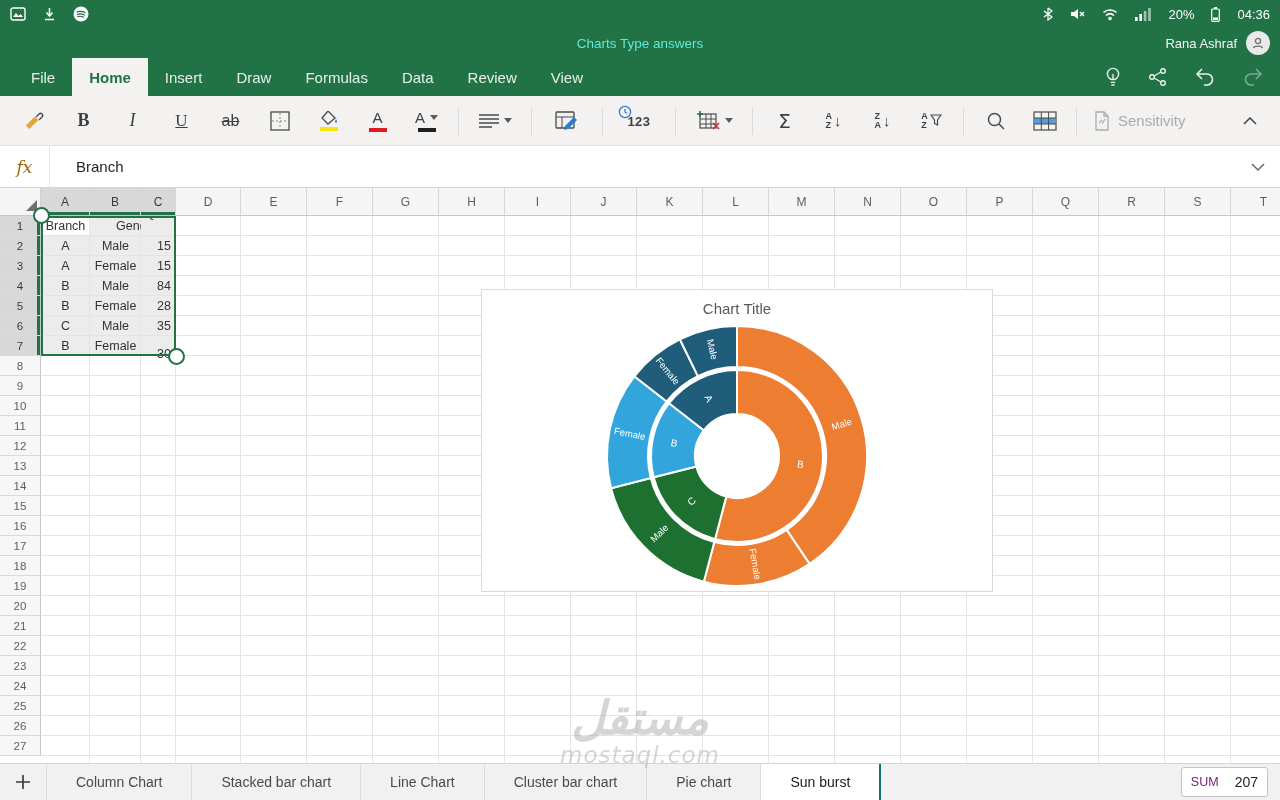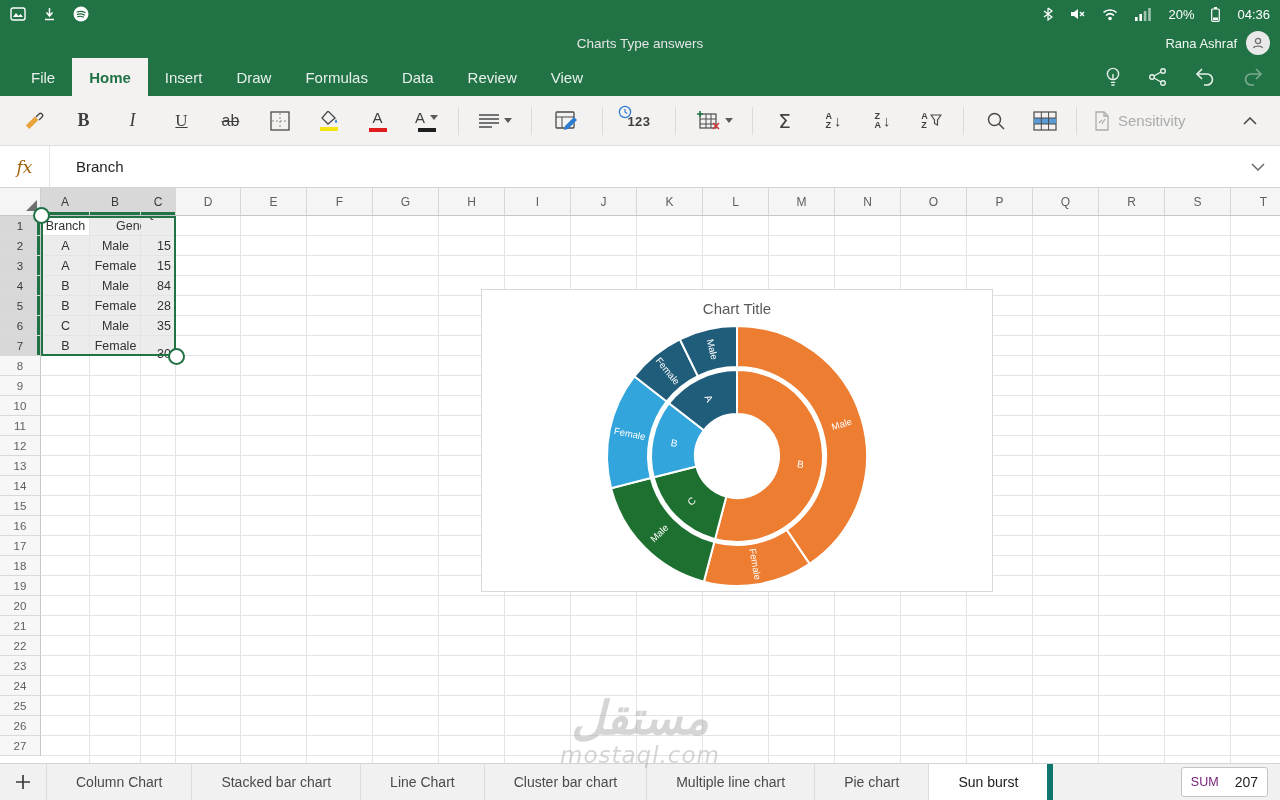--- a/index.html
+++ b/index.html
@@ -6,21 +6,21 @@
   .app{position:relative;width:1280px;height:800px;overflow:hidden;background:#fff;
        font-family:"Liberation Sans",sans-serif;-webkit-font-smoothing:antialiased;}
 
   
   .status-bar{position:absolute;top:0;left:0;right:0;height:28px;background:#217346;
               display:flex;align-items:center;justify-content:space-between;padding:0 10px;box-sizing:border-box;color:#fff;}
   .sb-group{display:flex;align-items:center;gap:17px;text-align:center;}
   .sb-text{font-size:13px;color:#fff;}
   .title-bar{position:absolute;top:28px;left:0;right:0;height:30px;background:#217346;color:#fff;}
   .doc-title{position:absolute;left:0;right:0;top:0;height:30px;display:flex;align-items:center;justify-content:center;
-             font-size:13.5px;color:#e5e5e5;}
+             font-size:13.5px;color:#5eead4;}
   .user-chip{position:absolute;right:10px;top:0;height:30px;display:flex;align-items:center;gap:9px;font-size:13px;color:#F2F7F3;}
   .avatar{width:24px;height:24px;border-radius:50%;background:#E9E9E9;display:flex;align-items:center;justify-content:center;}
   .ribbon{position:absolute;top:58px;left:0;right:0;height:38px;background:#217346;display:flex;align-items:stretch;padding-left:14px;}
   .rtab{display:flex;align-items:center;padding:0 17px;font-size:15px;color:#E8F0EA;cursor:default;}
   .rtab.active{background:#F3F2F1;color:#217346;font-weight:bold;}
   .ribbon-actions{position:absolute;right:16px;top:58px;height:38px;display:flex;align-items:center;gap:26px;}
   .ric{display:flex;align-items:center;justify-content:center;}
   .ric.dim{opacity:.45;}
 
   
@@ -89,21 +89,21 @@
   .watermark{position:absolute;left:50%;top:694px;transform:translateX(-50%);text-align:center;z-index:40;
              pointer-events:none;color:#ADADAD;opacity:.5;font-style:italic;}
   .wm-ar{font-family:"DejaVu Sans",sans-serif;font-weight:bold;font-size:46px;line-height:1.05;}
   .wm-en{font-family:"DejaVu Sans",sans-serif;font-size:23px;letter-spacing:1px;}
 
   
   .tab-bar{position:absolute;left:0;right:0;bottom:0;height:37px;background:#F1F1F1;border-top:1px solid #D4D4D4;
            display:flex;align-items:stretch;box-sizing:border-box;z-index:20;}
   .add-sheet{width:46px;display:flex;align-items:center;justify-content:center;flex:none;}
   .sheet-tab{display:flex;align-items:center;padding:0 29px;font-size:14px;color:#4A4A4A;border-left:1px solid #DCDCDC;flex:none;}
-  .sheet-tab.active{background:#fff;color:#1B1B1B;border-right:6px solid #0f766e;}
+  .sheet-tab.active{background:#fff;color:#1B1B1B;border-right:2px solid #0f766e;}
   .tab-spacer{flex:1;}
   .sum-box{margin:4px 12px 4px 0;align-self:center;height:28px;display:flex;align-items:center;background:#fff;
            border:1px solid #C4C4C4;border-radius:3px;padding:0 9px;gap:16px;}
   .sum-label{font-size:12.5px;color:#701a75;}
   .sum-value{font-size:14px;color:#1F1F1F;}
   svg{display:block;}
 </style>
 </head>
 <body>
 
@@ -512,21 +512,20 @@
     <div class="add-sheet">
       <svg width="16" height="16" viewBox="0 0 16 16">
           <path d="M8 1 V15 M1 8 H15" stroke="#3C3C3C" stroke-width="1.7"></path>
         </svg>
     </div>
     <div style="display:flex;align-items:stretch;">
         <div class="sheet-tab">Column Chart</div>
         <div class="sheet-tab">Stacked bar chart</div>
         <div class="sheet-tab">Line Chart</div>
         <div class="sheet-tab">Cluster bar chart</div>
-        <div class="sheet-tab">Multiple line chart</div>
         <div class="sheet-tab">Pie chart</div>
         <div class="sheet-tab active">Sun burst</div>
       </div>
     <div class="tab-spacer"></div>
     <div class="sum-box">
       <span class="sum-label">SUM</span>
       <span class="sum-value">207</span>
     </div>
   </div>
 

